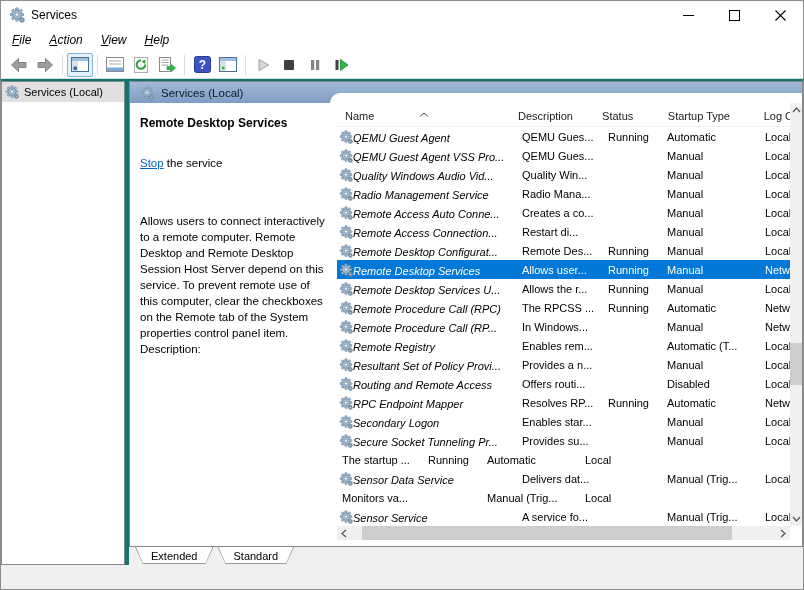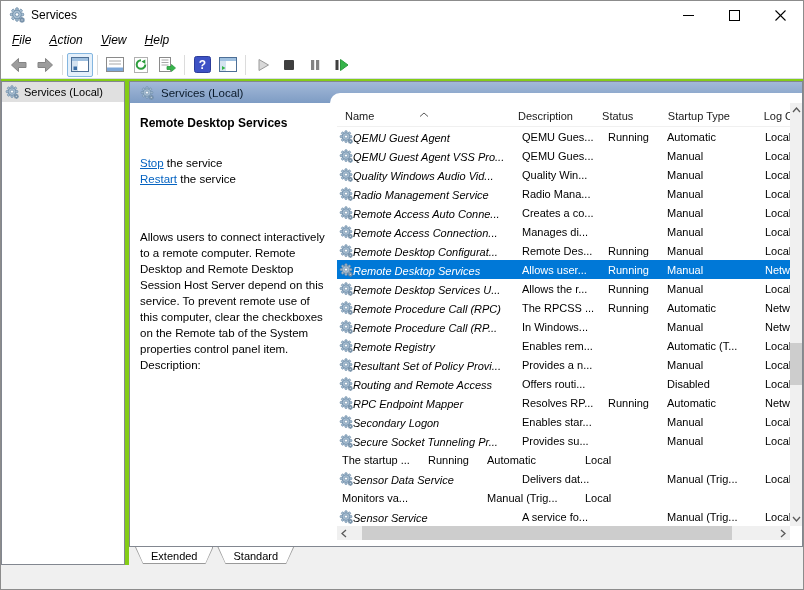--- a/index.html
+++ b/index.html
@@ -18,21 +18,21 @@
   .menu-item{display:inline-block;padding:2px 9px;font-size:12px;color:#000;font-style:italic;}
   .menu-item::first-letter{text-decoration:underline;}
 
   
   .toolbar{height:28px;display:flex;align-items:center;padding-left:5px;background:#fff;border-bottom:1px solid #d6dce6;flex:0 0 auto;}
   .tbtn{width:26px;height:24px;display:flex;align-items:center;justify-content:center;border:1px solid transparent;border-radius:2px;}
   .tbtn.active{background:#e4f0fb;border-color:#84b6e0;}
   .tsep{width:1px;height:20px;background:#dcdcdc;margin:0 4px;}
 
   
-  .main{height:486px;display:flex;background:#84cc16;padding-top:2px;flex:0 0 auto;}
+  .main{height:486px;display:flex;background:#0f766e;padding-top:2px;flex:0 0 auto;}
   .left-panel{width:124px;background:#fff;border:1px solid #828790;overflow:hidden;}
   .tree-item{display:flex;align-items:center;gap:5px;background:#e0e0e0;padding:2px 3px;font-size:11px;height:20px;}
   .splitter{width:4px;}
   .right-col{display:flex;flex-direction:column;width:674px;}
   .pane{height:466px;border:1px solid #828790;background:#fff;position:relative;display:flex;flex-direction:column;overflow:hidden;}
   .pane-header{height:21px;background:linear-gradient(#a3b9d8,#7e9cc4);display:flex;align-items:center;gap:7px;padding-left:10px;position:relative;font-size:11.5px;color:#0a1a2a;flex:0 0 auto;}
   .pane-header .curve{position:absolute;left:200px;top:11px;right:0;height:10px;background:#fff;border-top-left-radius:12px;}
   .pane-body{flex:1;display:flex;background:#fff;overflow:hidden;}
 
   
@@ -247,21 +247,20 @@
           <span>Services (Local)</span>
           <div class="curve"></div>
         </div>
 
         <div class="pane-body">
 
           <div class="detail">
             <div class="dtitle">Remote Desktop Services</div>
             <div class="actions">
               <div><a>Stop</a><span> the service</span></div>
-              <div><a>Restart</a><span> the service</span></div>
             </div>
             <div class="desc-block">
               <div>Allows users to connect interactively to a remote computer. Remote Desktop and Remote Desktop Session Host Server depend on this service. To prevent remote use of this computer, clear the checkboxes on the Remote tab of the System properties control panel item.</div>
               <div>Description:</div>
             </div>
           </div>
 
           <div class="list">
             <div class="lheader">
               <div class="lh lh-name">
@@ -337,21 +336,21 @@
                   <div class="lc lc-startup">Manual</div>
                   <div class="lc lc-logon">Local</div>
                 </div>
                 <div class="lrow">
                   <div class="lc lc-name">
                     <svg class="gear gear-row">
                       <use href="#gear"></use>
                     </svg>
                     <span>Remote Access Connection...</span>
                   </div>
-                  <div class="lc lc-description">Manages di...</div>
+                  <div class="lc lc-description">Restart di...</div>
                   <div class="lc lc-status"></div>
                   <div class="lc lc-startup">Manual</div>
                   <div class="lc lc-logon">Local</div>
                 </div>
                 <div class="lrow">
                   <div class="lc lc-name">
                     <svg class="gear gear-row">
                       <use href="#gear"></use>
                     </svg>
                     <span>Remote Desktop Configurat...</span>

